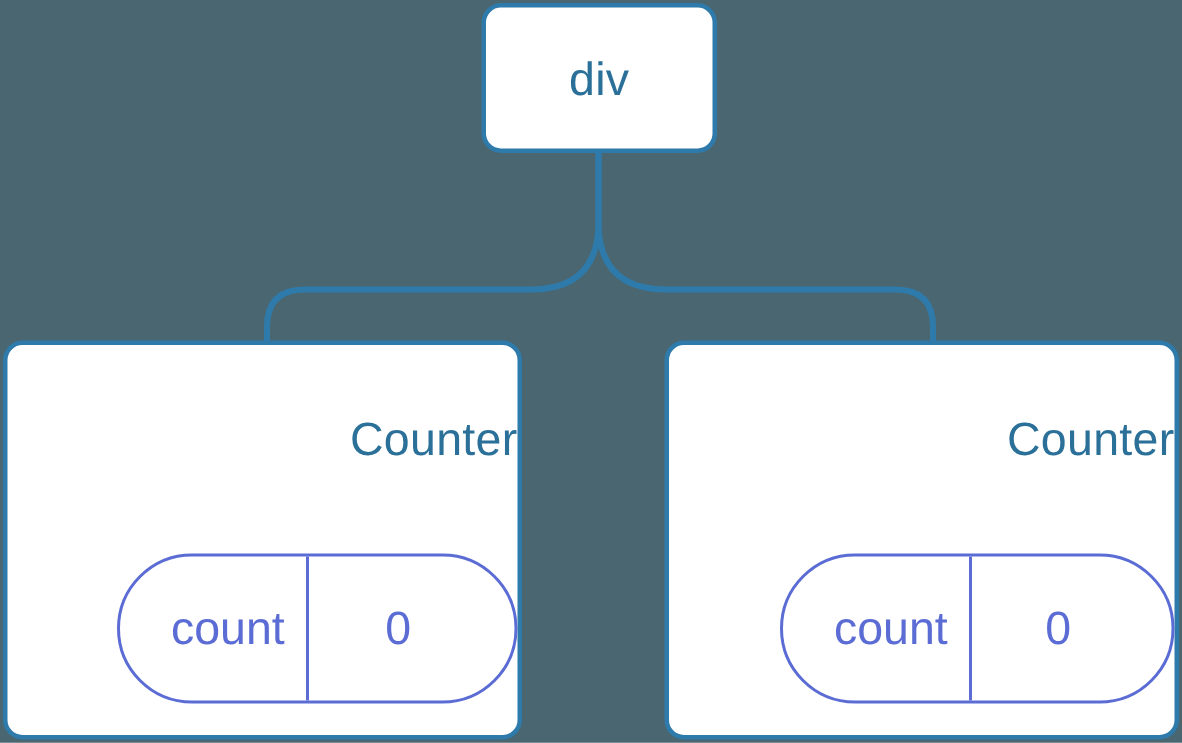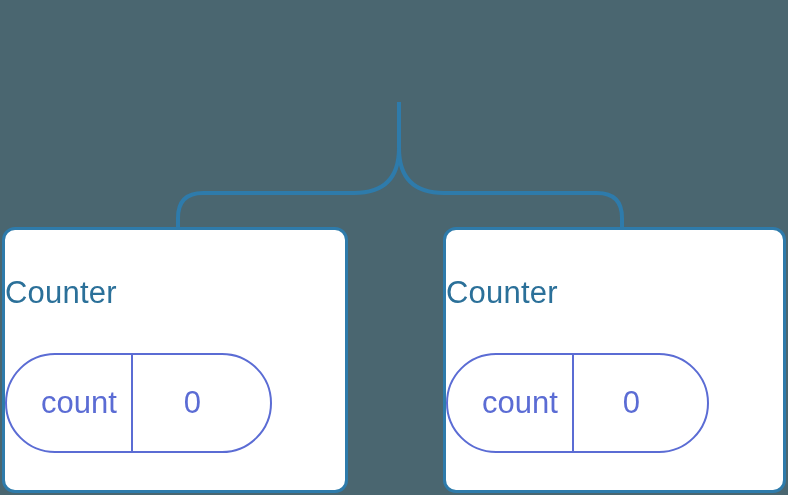--- a/index.html
+++ b/index.html
@@ -52,23 +52,24 @@
     line-height: 1;
     letter-spacing: 0.2px;
   }
 
   
   .child {
     top: 227px;
     height: 266px;
     display: flex;
     flex-direction: column;
-    align-items: flex-start;
+    align-items: flex-end;
     padding-top: 47px;
     box-sizing: border-box;
+    gap: 16px;
   }
   #node-counter-0 { left: 2px;   width: 346px; }
   #node-counter-1 { left: 443px; width: 343px; }
 
   .component-title {
     color: #2b7099;
     font-size: 31px;
     line-height: 1;
     letter-spacing: 0.2px;
     margin: 0;
@@ -118,20 +119,23 @@
 <body>
 
 <div id="canvas">
 
   <svg id="edges" viewBox="0 0 788 495" width="788" height="495">
 
     <path d="M 399 102 L 399 148 Q 399 193 354 193 L 203 193 Q 178 193 178 218 L 178 230" fill="none" stroke="#2e7bab" stroke-width="4" stroke-linecap="butt"></path>
     <path d="M 399 102 L 399 148 Q 399 193 444 193 L 597 193 Q 622 193 622 218 L 622 230" fill="none" stroke="#2e7bab" stroke-width="4" stroke-linecap="butt"></path>
   </svg>
 
+  <div class="node" id="node-div">
+    <span class="root-label">div</span>
+  </div>
 
   <div class="node child" id="node-counter-0">
     <div class="component-title">Counter</div>
     <div class="state-pill">
       <span class="pill-key">count</span>
       <span class="pill-divider"></span>
       <span class="pill-value">0</span>
     </div>
   </div>
 

